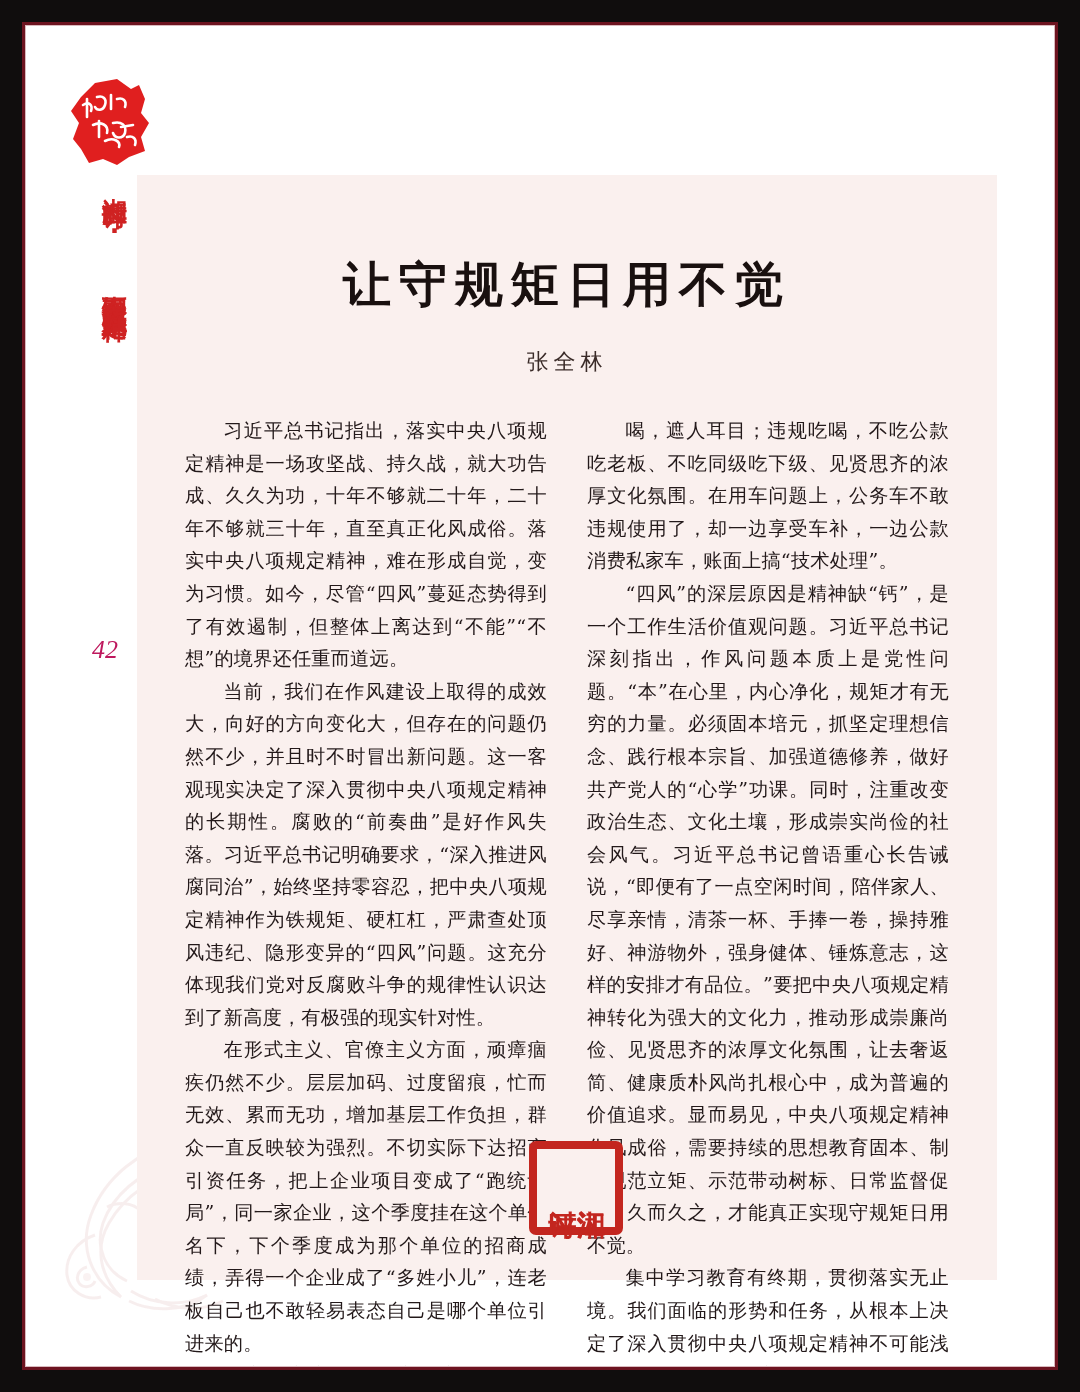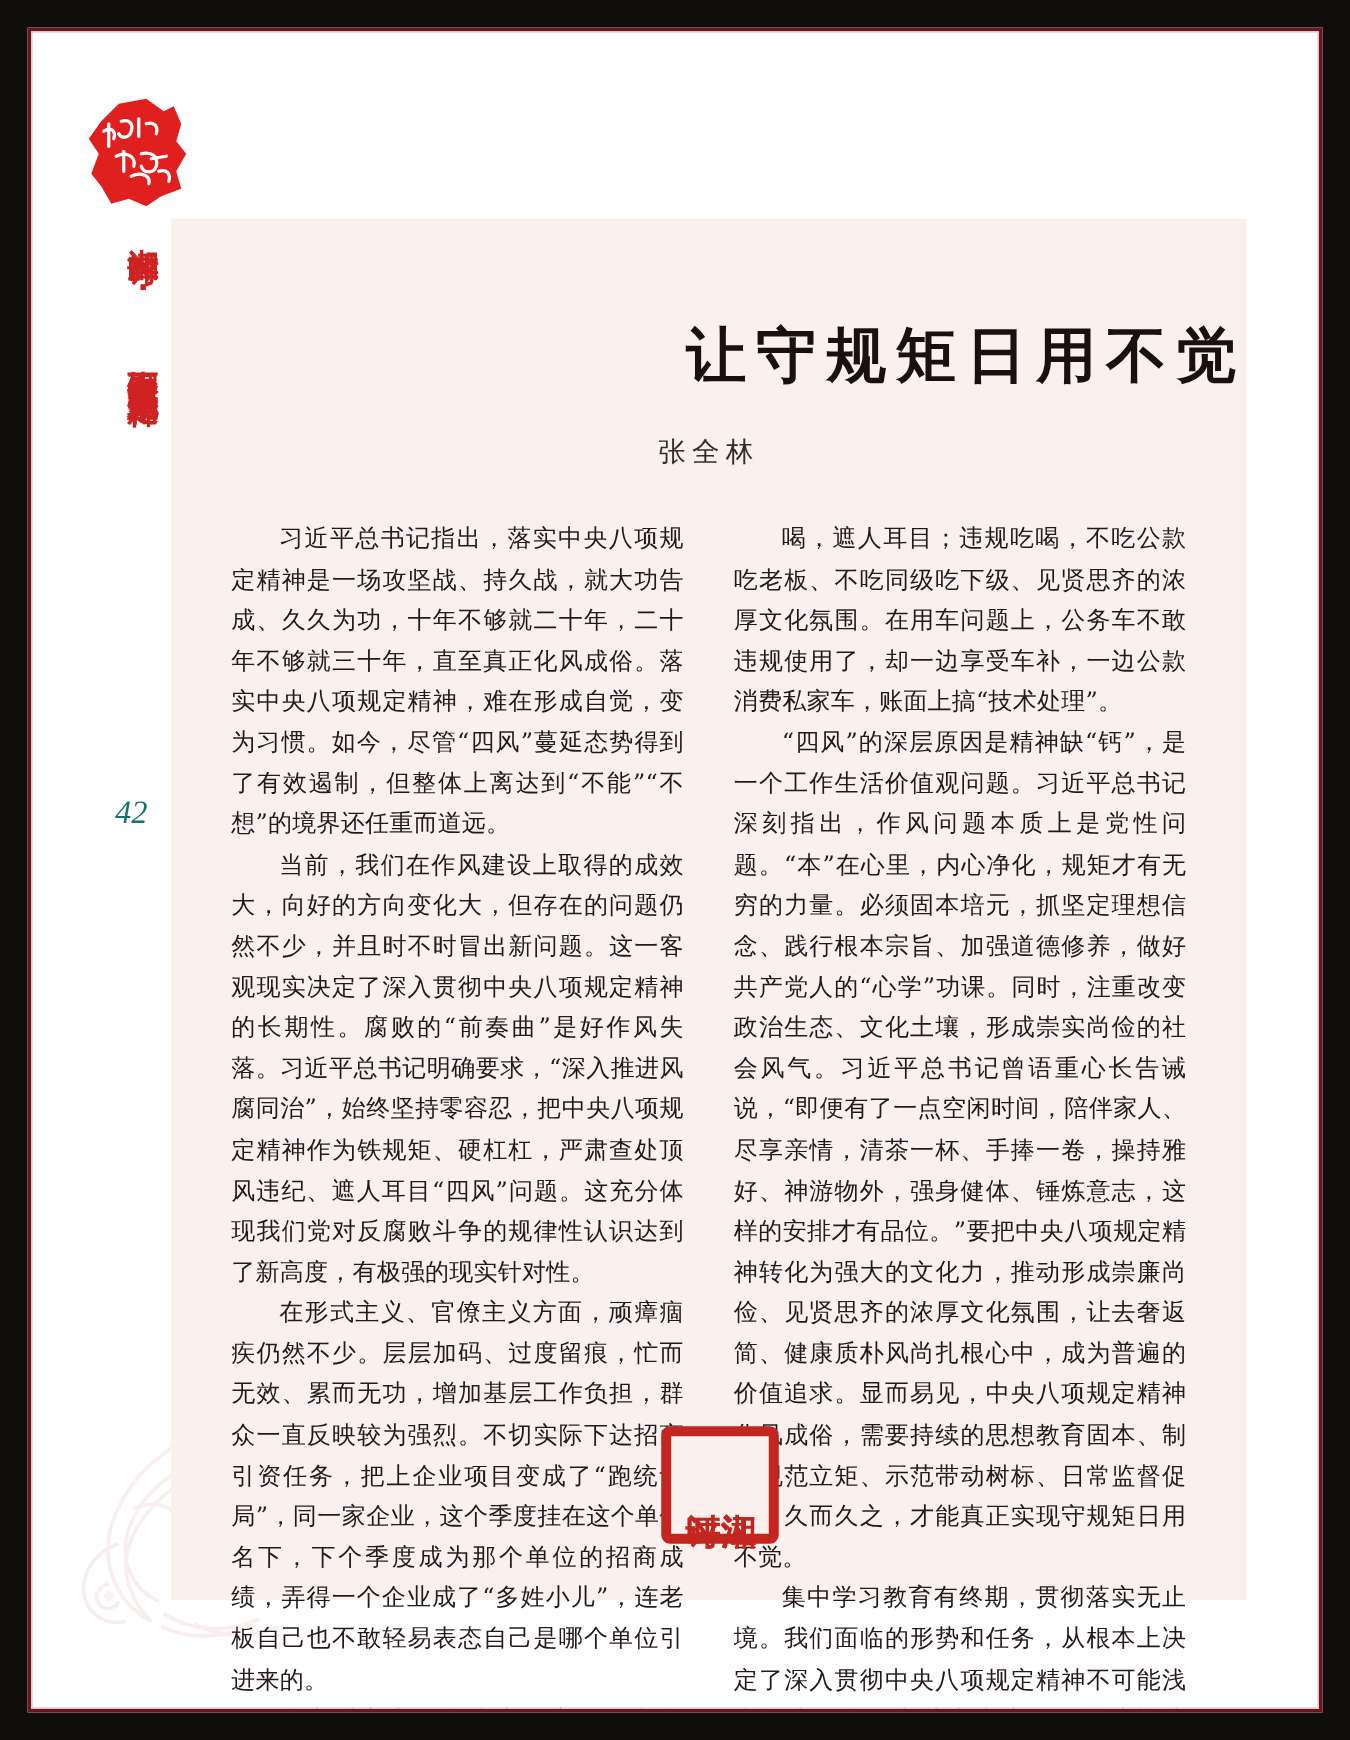--- a/index.html
+++ b/index.html
@@ -110,37 +110,37 @@
 
   .page-number {
     position: absolute;
     left: 18px;
     top: 568px;
     width: 60px;
     text-align: center;
     font-family: "Liberation Serif", serif;
     font-style: italic;
     font-size: 26px;
-    color: #0f766e;
+    color: #be185d;
   }
 
   
   .article {
     position: absolute;
     left: 112px;
     top: 150px;
     width: 860px;
     height: 1105px;
     background: #faf0ee;
     padding: 0;
   }
 
   .article-title {
     margin-top: 78px;
-    text-align: right;
+    text-align: center;
     font-family: "DejaVu Serif", "Liberation Serif", serif;
     font-weight: bold;
     font-size: 48px;
     letter-spacing: 8px;
     color: #19100f;
   }
 
   .article-author {
     margin-top: 30px;
     text-align: center;
@@ -266,21 +266,21 @@
     <div class="article">
 
       <h1 class="article-title">让守规矩日用不觉</h1>
 
       <div class="article-author">张全林</div>
 
       <div class="columns">
 
         <div class="col">
           <p>习近平总书记指出，落实中央八项规定精神是一场攻坚战、持久战，就大功告成、久久为功，十年不够就二十年，二十年不够就三十年，直至真正化风成俗。落实中央八项规定精神，难在形成自觉，变为习惯。如今，尽管“四风”蔓延态势得到了有效遏制，但整体上离达到“不能”“不想”的境界还任重而道远。</p>
-          <p>当前，我们在作风建设上取得的成效大，向好的方向变化大，但存在的问题仍然不少，并且时不时冒出新问题。这一客观现实决定了深入贯彻中央八项规定精神的长期性。腐败的“前奏曲”是好作风失落。习近平总书记明确要求，“深入推进风腐同治”，始终坚持零容忍，把中央八项规定精神作为铁规矩、硬杠杠，严肃查处顶风违纪、遮人耳目“四风”问题。这充分体现我们党对反腐败斗争的规律性认识达到了新高度，有极强的现实针对性。</p>
+          <p>当前，我们在作风建设上取得的成效大，向好的方向变化大，但存在的问题仍然不少，并且时不时冒出新问题。这一客观现实决定了深入贯彻中央八项规定精神的长期性。腐败的“前奏曲”是好作风失落。习近平总书记明确要求，“深入推进风腐同治”，始终坚持零容忍，把中央八项规定精神作为铁规矩、硬杠杠，严肃查处顶风违纪、隐形变异的“四风”问题。这充分体现我们党对反腐败斗争的规律性认识达到了新高度，有极强的现实针对性。</p>
           <p>在形式主义、官僚主义方面，顽瘴痼疾仍然不少。层层加码、过度留痕，忙而无效、累而无功，增加基层工作负担，群众一直反映较为强烈。不切实际下达招商引资任务，把上企业项目变成了“跑统计局”，同一家企业，这个季度挂在这个单位名下，下个季度成为那个单位的招商成绩，弄得一个企业成了“多姓小儿”，连老板自己也不敢轻易表态自己是哪个单位引进来的。</p>
           <p>在享乐主义、奢靡之风方面，老问题、新表现交织，隐形变异现象增多。常见的收送礼品礼金问题，顽固性反复性特点突出，花样不断翻新，由明转暗，名义五花八门，快递物流隔空送礼，手段方式趋于隐蔽。公款招待，把茅台酒、五粮液装进矿泉水瓶子里</p>
         </div>
 
         <div class="col">
           <p>喝，遮人耳目；违规吃喝，不吃公款吃老板、不吃同级吃下级、见贤思齐的浓厚文化氛围。在用车问题上，公务车不敢违规使用了，却一边享受车补，一边公款消费私家车，账面上搞“技术处理”。</p>
           <p>“四风”的深层原因是精神缺“钙”，是一个工作生活价值观问题。习近平总书记深刻指出，作风问题本质上是党性问题。“本”在心里，内心净化，规矩才有无穷的力量。必须固本培元，抓坚定理想信念、践行根本宗旨、加强道德修养，做好共产党人的“心学”功课。同时，注重改变政治生态、文化土壤，形成崇实尚俭的社会风气。习近平总书记曾语重心长告诫说，“即便有了一点空闲时间，陪伴家人、尽享亲情，清茶一杯、手捧一卷，操持雅好、神游物外，强身健体、锤炼意志，这样的安排才有品位。”要把中央八项规定精神转化为强大的文化力，推动形成崇廉尚俭、见贤思齐的浓厚文化氛围，让去奢返简、健康质朴风尚扎根心中，成为普遍的价值追求。显而易见，中央八项规定精神化风成俗，需要持续的思想教育固本、制度规范立矩、示范带动树标、日常监督促行，久而久之，才能真正实现守规矩日用不觉。</p>
           <p><span>集中学习教育有终期，贯彻落实无止境。我们面临的形势和任务，从根本上决定了深入贯彻中央八项规定精神不可能浅尝辄止，在贯彻落实上也不可能速战速决，不可能来一场“短平快”就大功告成，而是一项复杂多变的长期性任务。对此，需要清醒认识，坚持标本兼治，打好作风建设持久战，动真碰硬、久久为功，推动贯彻落实中央八项规定精神化风成俗，让其成为行动自觉和良好习惯。</span></p>
         </div>
 

